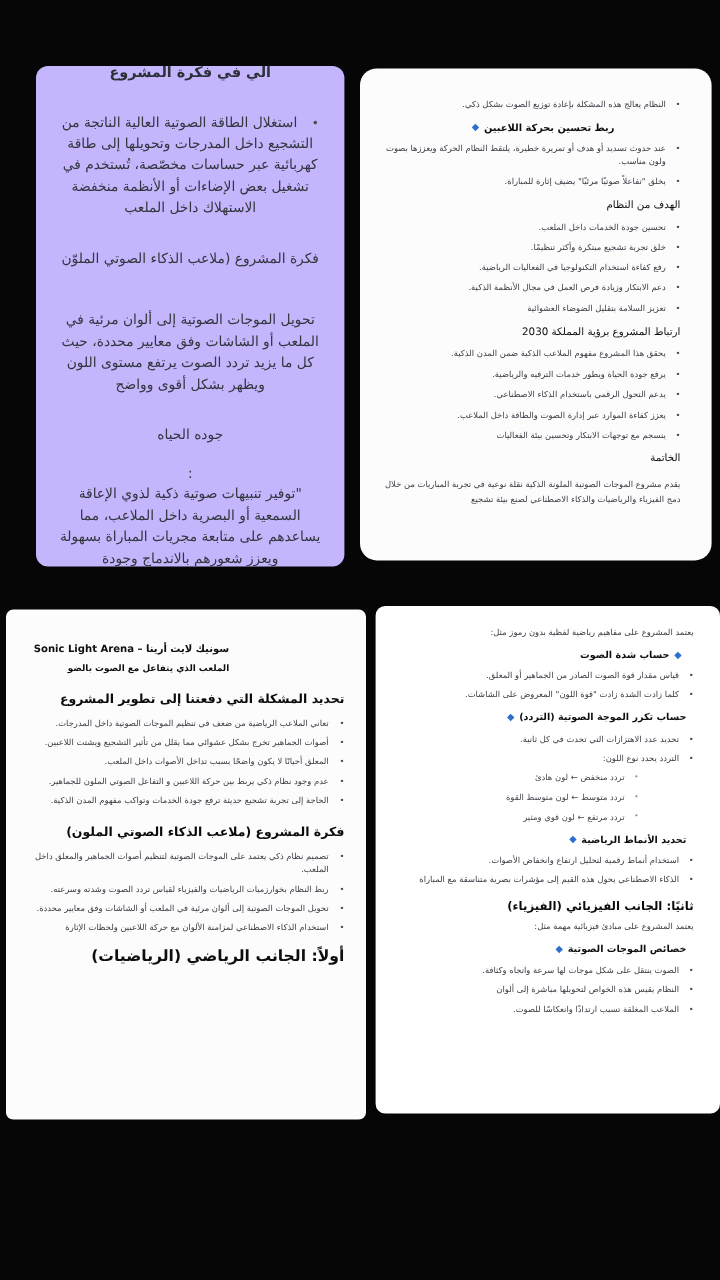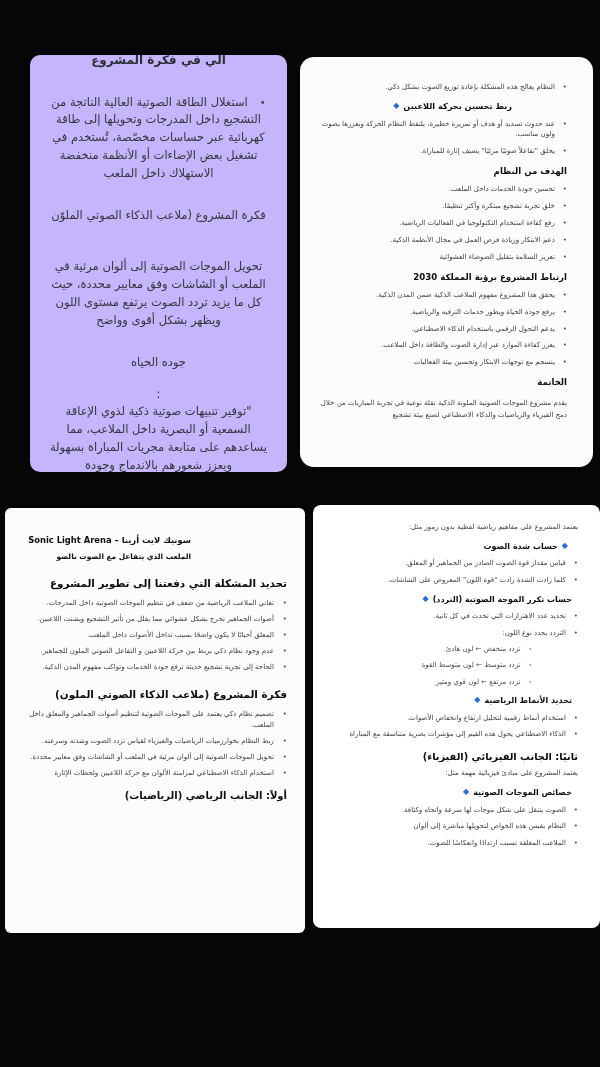--- a/index.html
+++ b/index.html
@@ -31,36 +31,36 @@
 
   
   .page-tr{
     left:300px;top:57px;width:293px;height:410px;
     background:#fcfcfd;border-radius:14px;
     padding:19px 26px 0 20px;
     font-size:7px;line-height:1.55;
   }
   .page-tr .bullet{display:flex;gap:8px;margin:6px 0;align-items:flex-start;}
   .page-tr .dot{font-size:7px;line-height:1.55;}
-  .page-tr .heading{font-weight:bold;font-size:8.6px;color:#0e0e10;margin:8px 0 5px;}
+  .page-tr .heading{font-weight:normal;font-size:8.6px;color:#0e0e10;margin:8px 0 5px;}
   .page-tr .heading_d{font-weight:bold;font-size:8.2px;color:#0e0e10;margin:7px 55px 5px 0;}
   .page-tr .para{margin-top:9px;line-height:1.7;}
   .page-tr .diamond{font-size:8px;}
 
   
   .page-bl{
     left:5px;top:508px;width:300px;height:425px;
     background:#fcfcfd;border-radius:6px;
     padding:20px 18px 0 14px;
     font-size:7px;line-height:1.5;
   }
   .page-bl .title{font-weight:bold;font-size:8.4px;color:#0e0e10;margin:6px 96px 0 0;white-space:nowrap;}
   .page-bl .subtitle{font-weight:bold;font-size:7.4px;color:#0e0e10;margin:4px 96px 0 0;}
   .page-bl .heading1{font-weight:bold;font-size:10.4px;color:#0b0b0c;margin:14px 0 7px;}
-  .page-bl .heading{font-weight:bold;font-size:10px;color:#0e0e10;margin:10px 0 4px;}
+  .page-bl .heading{font-weight:bold;font-size:13px;color:#0e0e10;margin:10px 0 4px;}
   .page-bl .bullet{display:flex;gap:9px;margin:5.5px 0;align-items:flex-start;}
   .page-bl .dot{font-size:7px;}
 
   
   .page-br{
     left:313px;top:505px;width:287px;height:423px;
     background:#ffffff;border-radius:8px;
     padding:13px 22px 0 16px;
     font-size:7px;line-height:1.55;
   }

